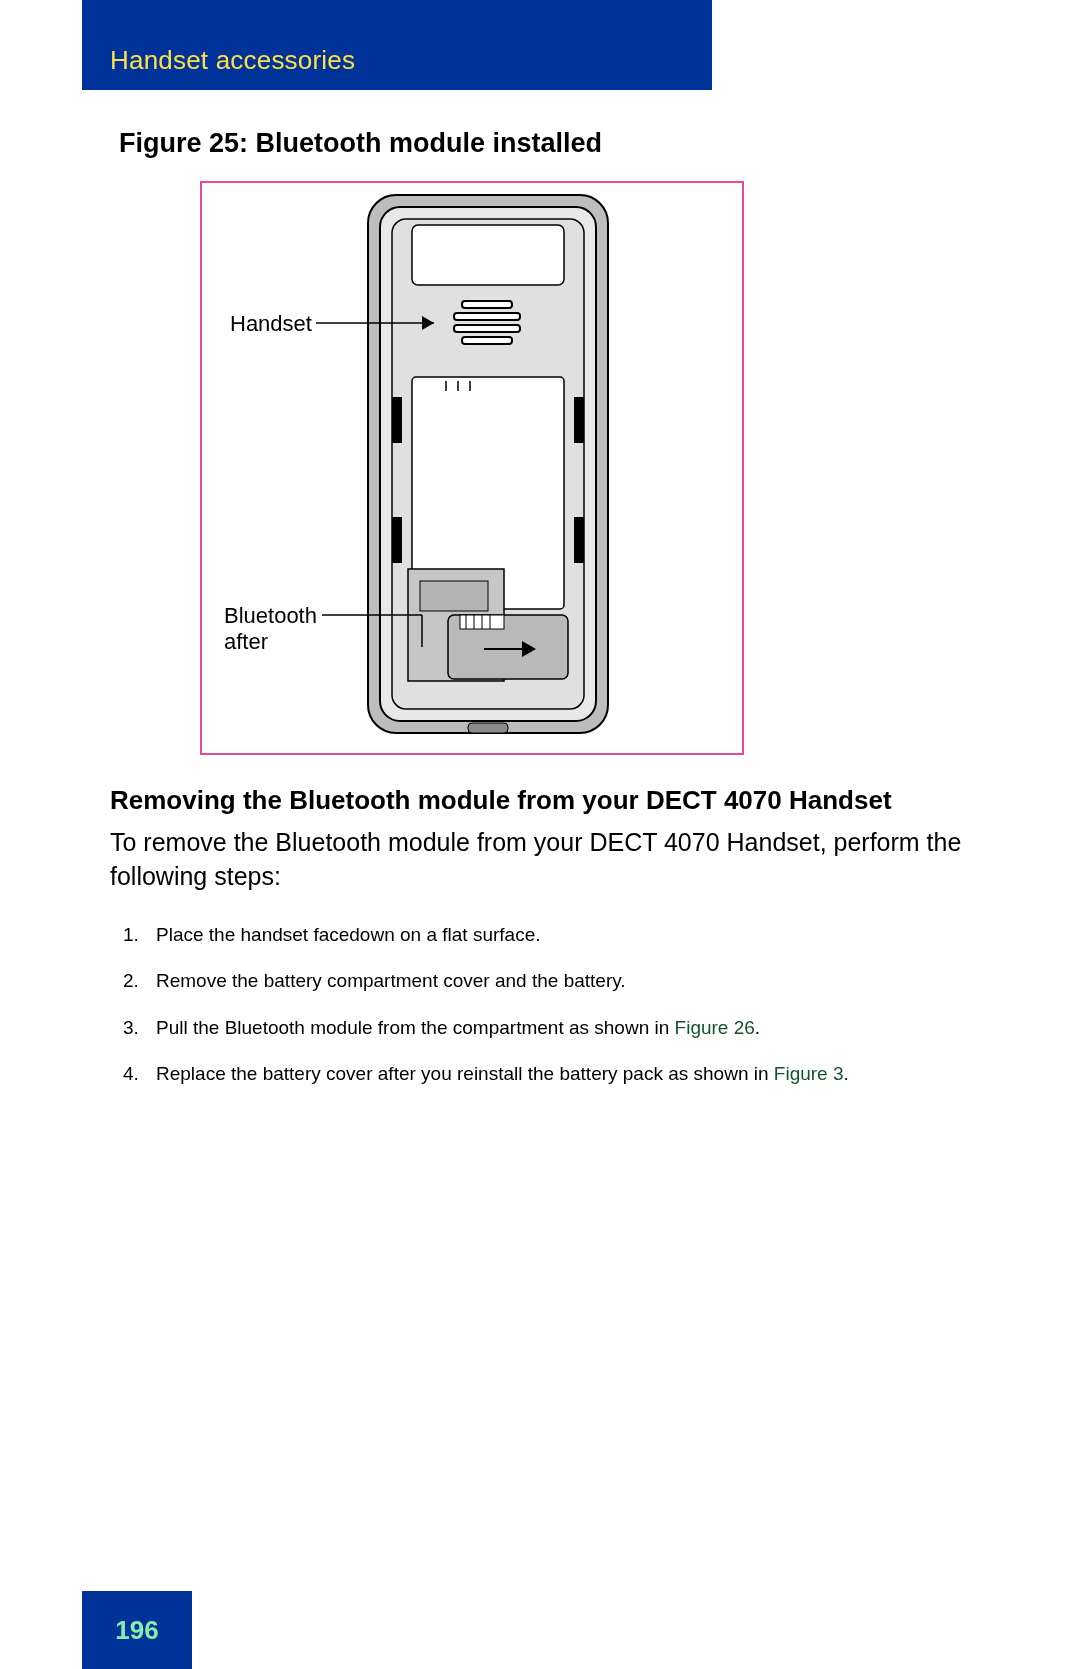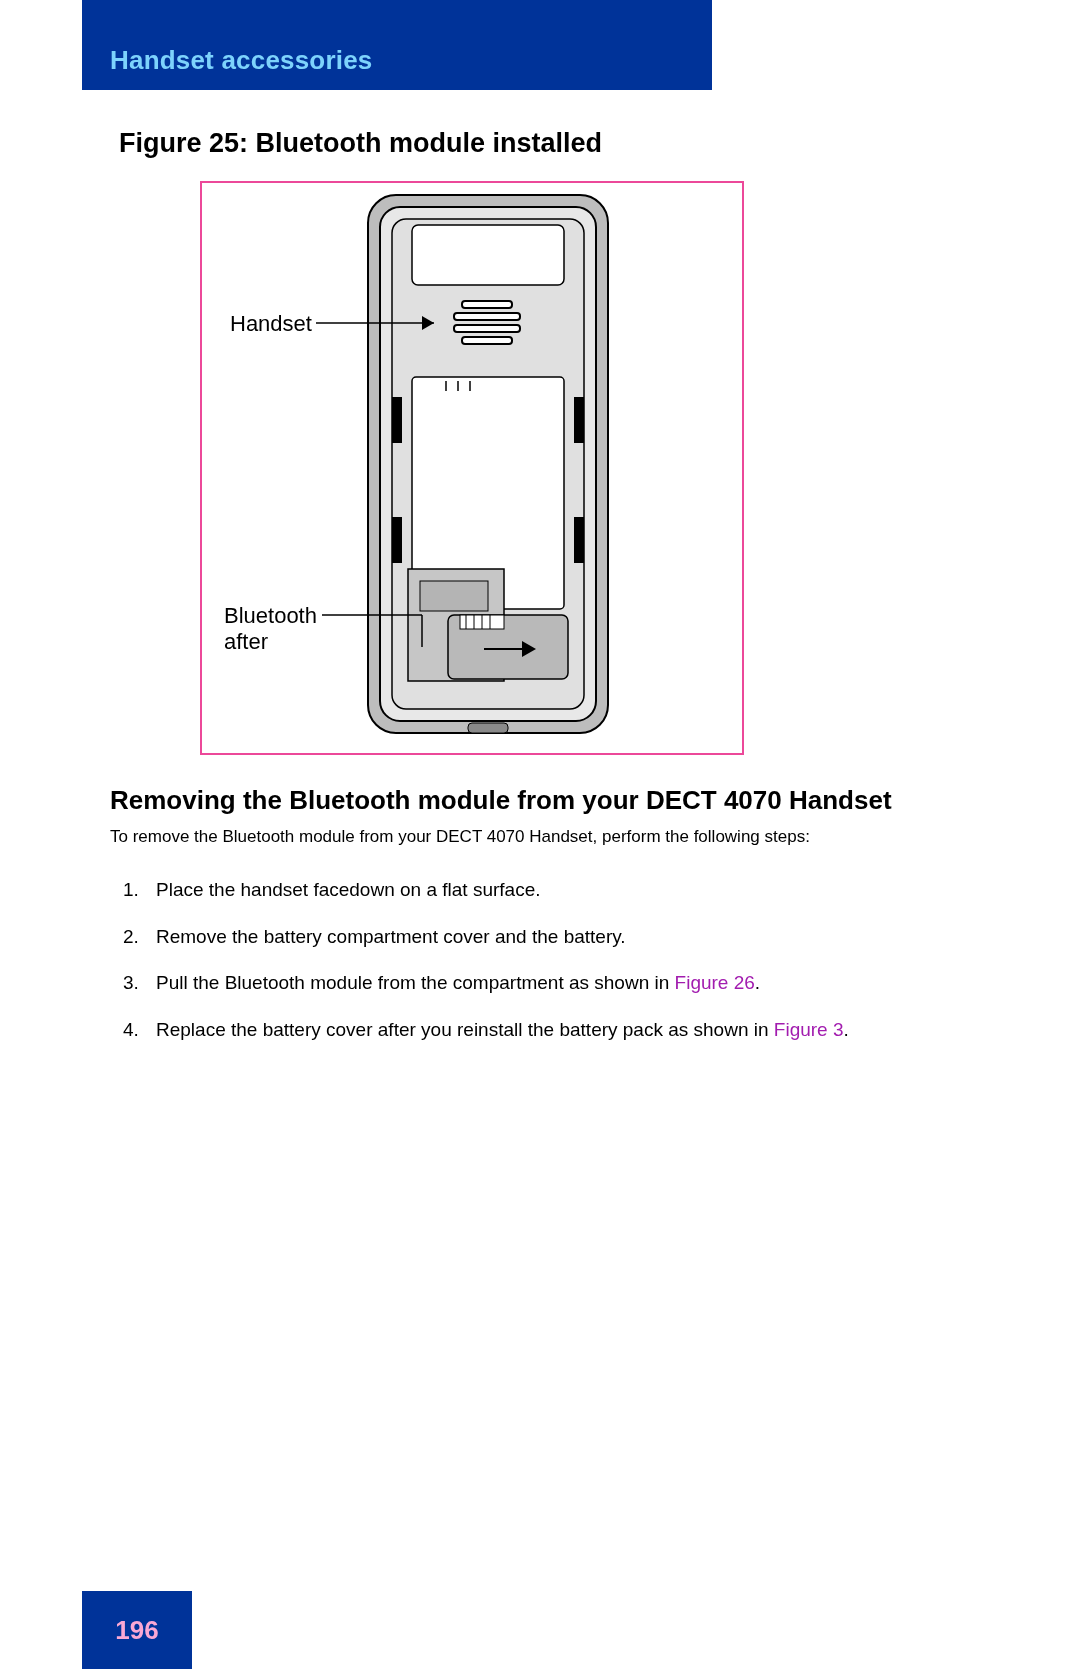--- a/index.html
+++ b/index.html
@@ -21,22 +21,22 @@
     left: 82px;
     width: 630px;
     height: 90px;
     background: #003399;
     display: flex;
     align-items: flex-end;
     padding: 0 0 14px 28px;
     box-sizing: border-box;
   }
   .header-bar-text {
-    color: #7dd3fc;
-    font-weight: bold;
+    color: #fde047;
+    font-weight: normal;
     font-size: 26px;
     font-family: "Arial Black", Arial, sans-serif;
     letter-spacing: 0.2px;
   }
   .content {
     position: absolute;
     top: 110px;
     left: 110px;
     width: 860px;
   }
@@ -58,51 +58,51 @@
     position: absolute;
     font-size: 22px;
     font-family: Arial, sans-serif;
   }
   .subheading {
     font-weight: bold;
     font-size: 26px;
     margin: 24px 0 10px 0;
   }
   .body-text {
-    font-size: 17px;
+    font-size: 25px;
     line-height: 1.35;
     margin: 10px 0 28px 0;
   }
   ol.steps {
     font-size: 19px;
     line-height: 1.4;
     padding-left: 34px;
     margin: 0;
   }
   ol.steps li {
     margin-bottom: 20px;
     padding-left: 12px;
   }
   .link {
-    color: #a21caf;
+    color: #14532d;
     cursor: pointer;
   }
   .footer-bar {
     position: absolute;
     bottom: 0;
     left: 82px;
     width: 110px;
     height: 78px;
     background: #003399;
     display: flex;
     align-items: center;
     justify-content: center;
   }
   .page-number {
-    color: #f9a8d4;
+    color: #86efac;
     font-weight: bold;
     font-size: 26px;
     font-family: "Arial Black", Arial, sans-serif;
   }
 </style>
 </head>
 <body>
 
 <div class="page">
 

